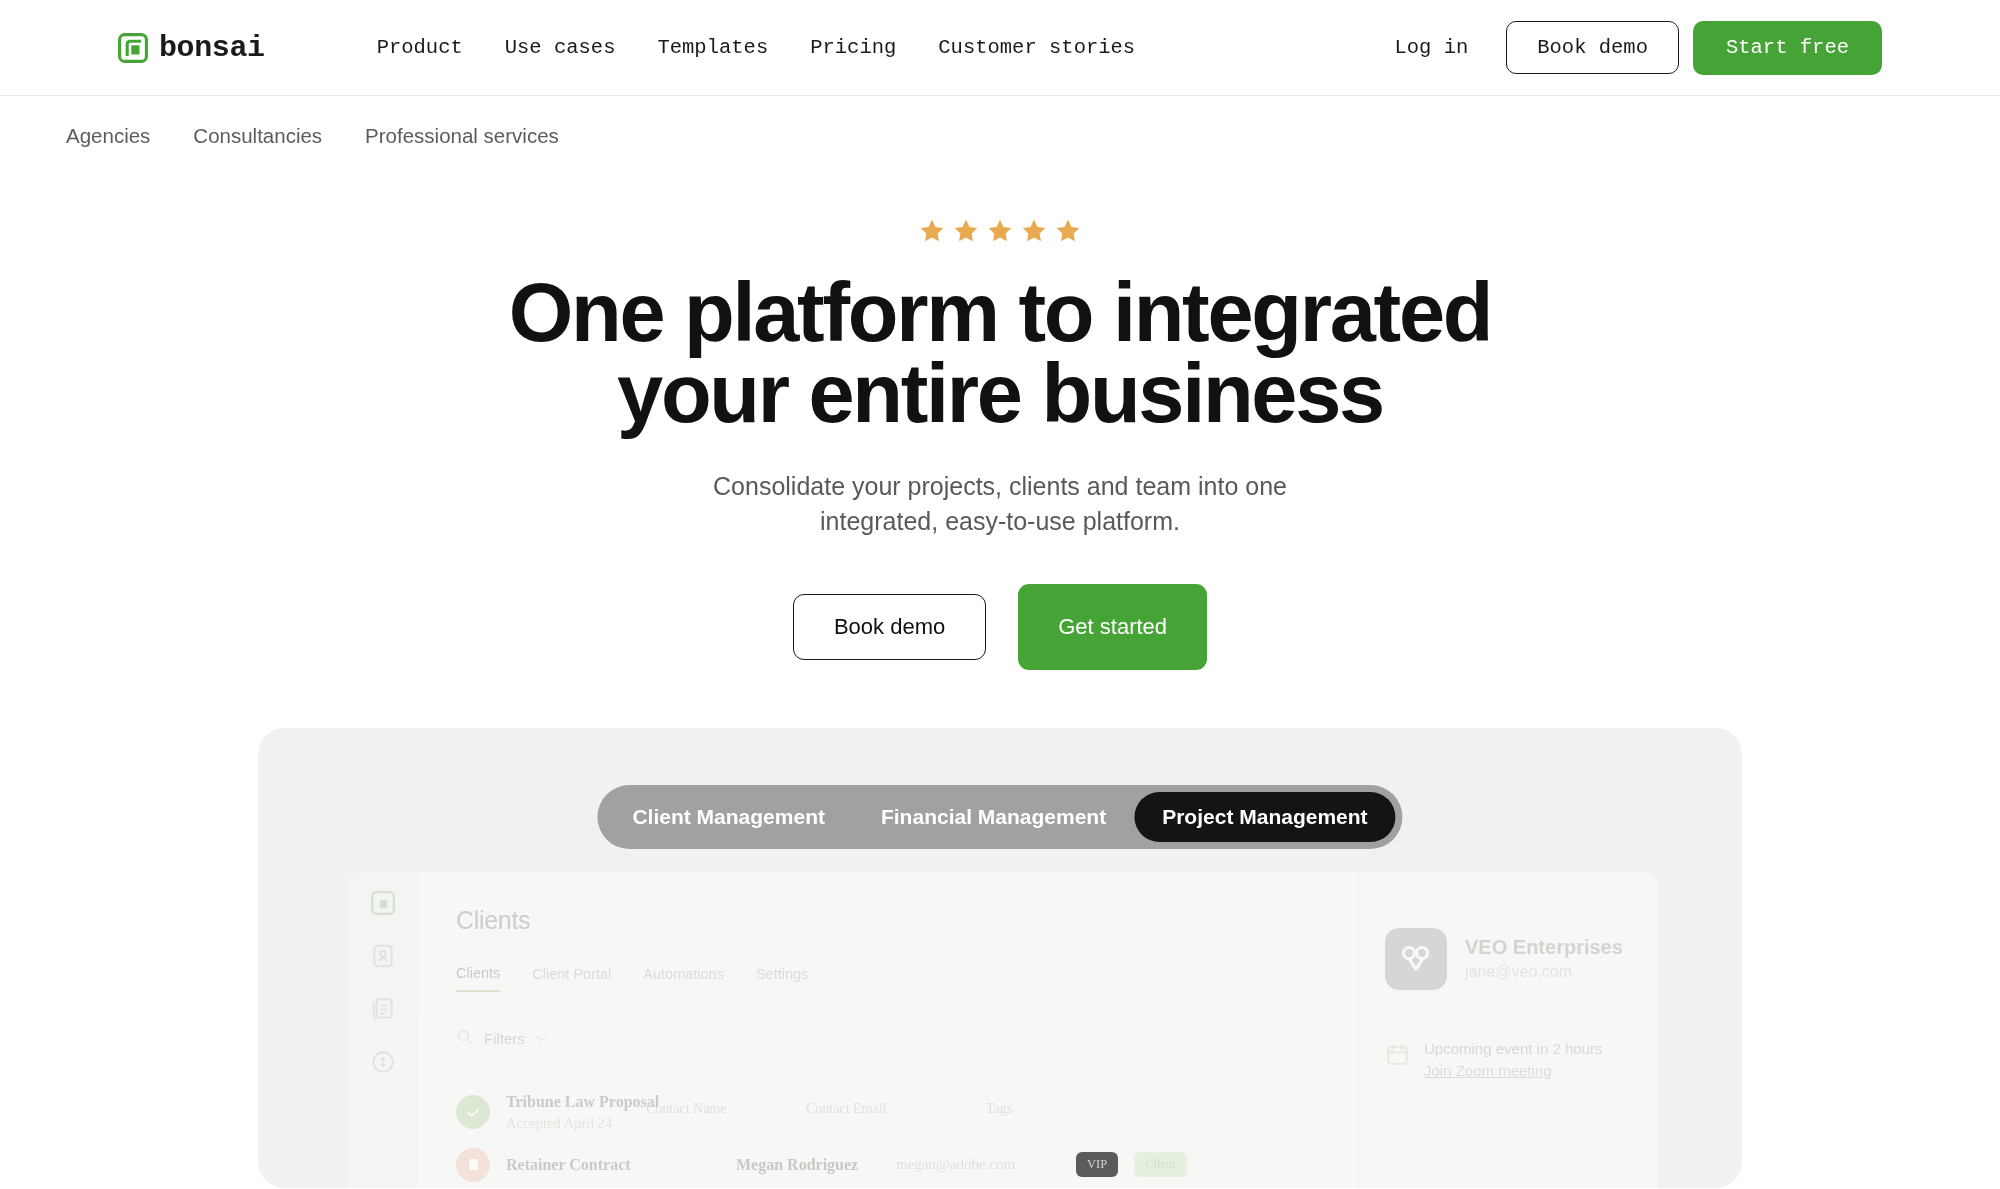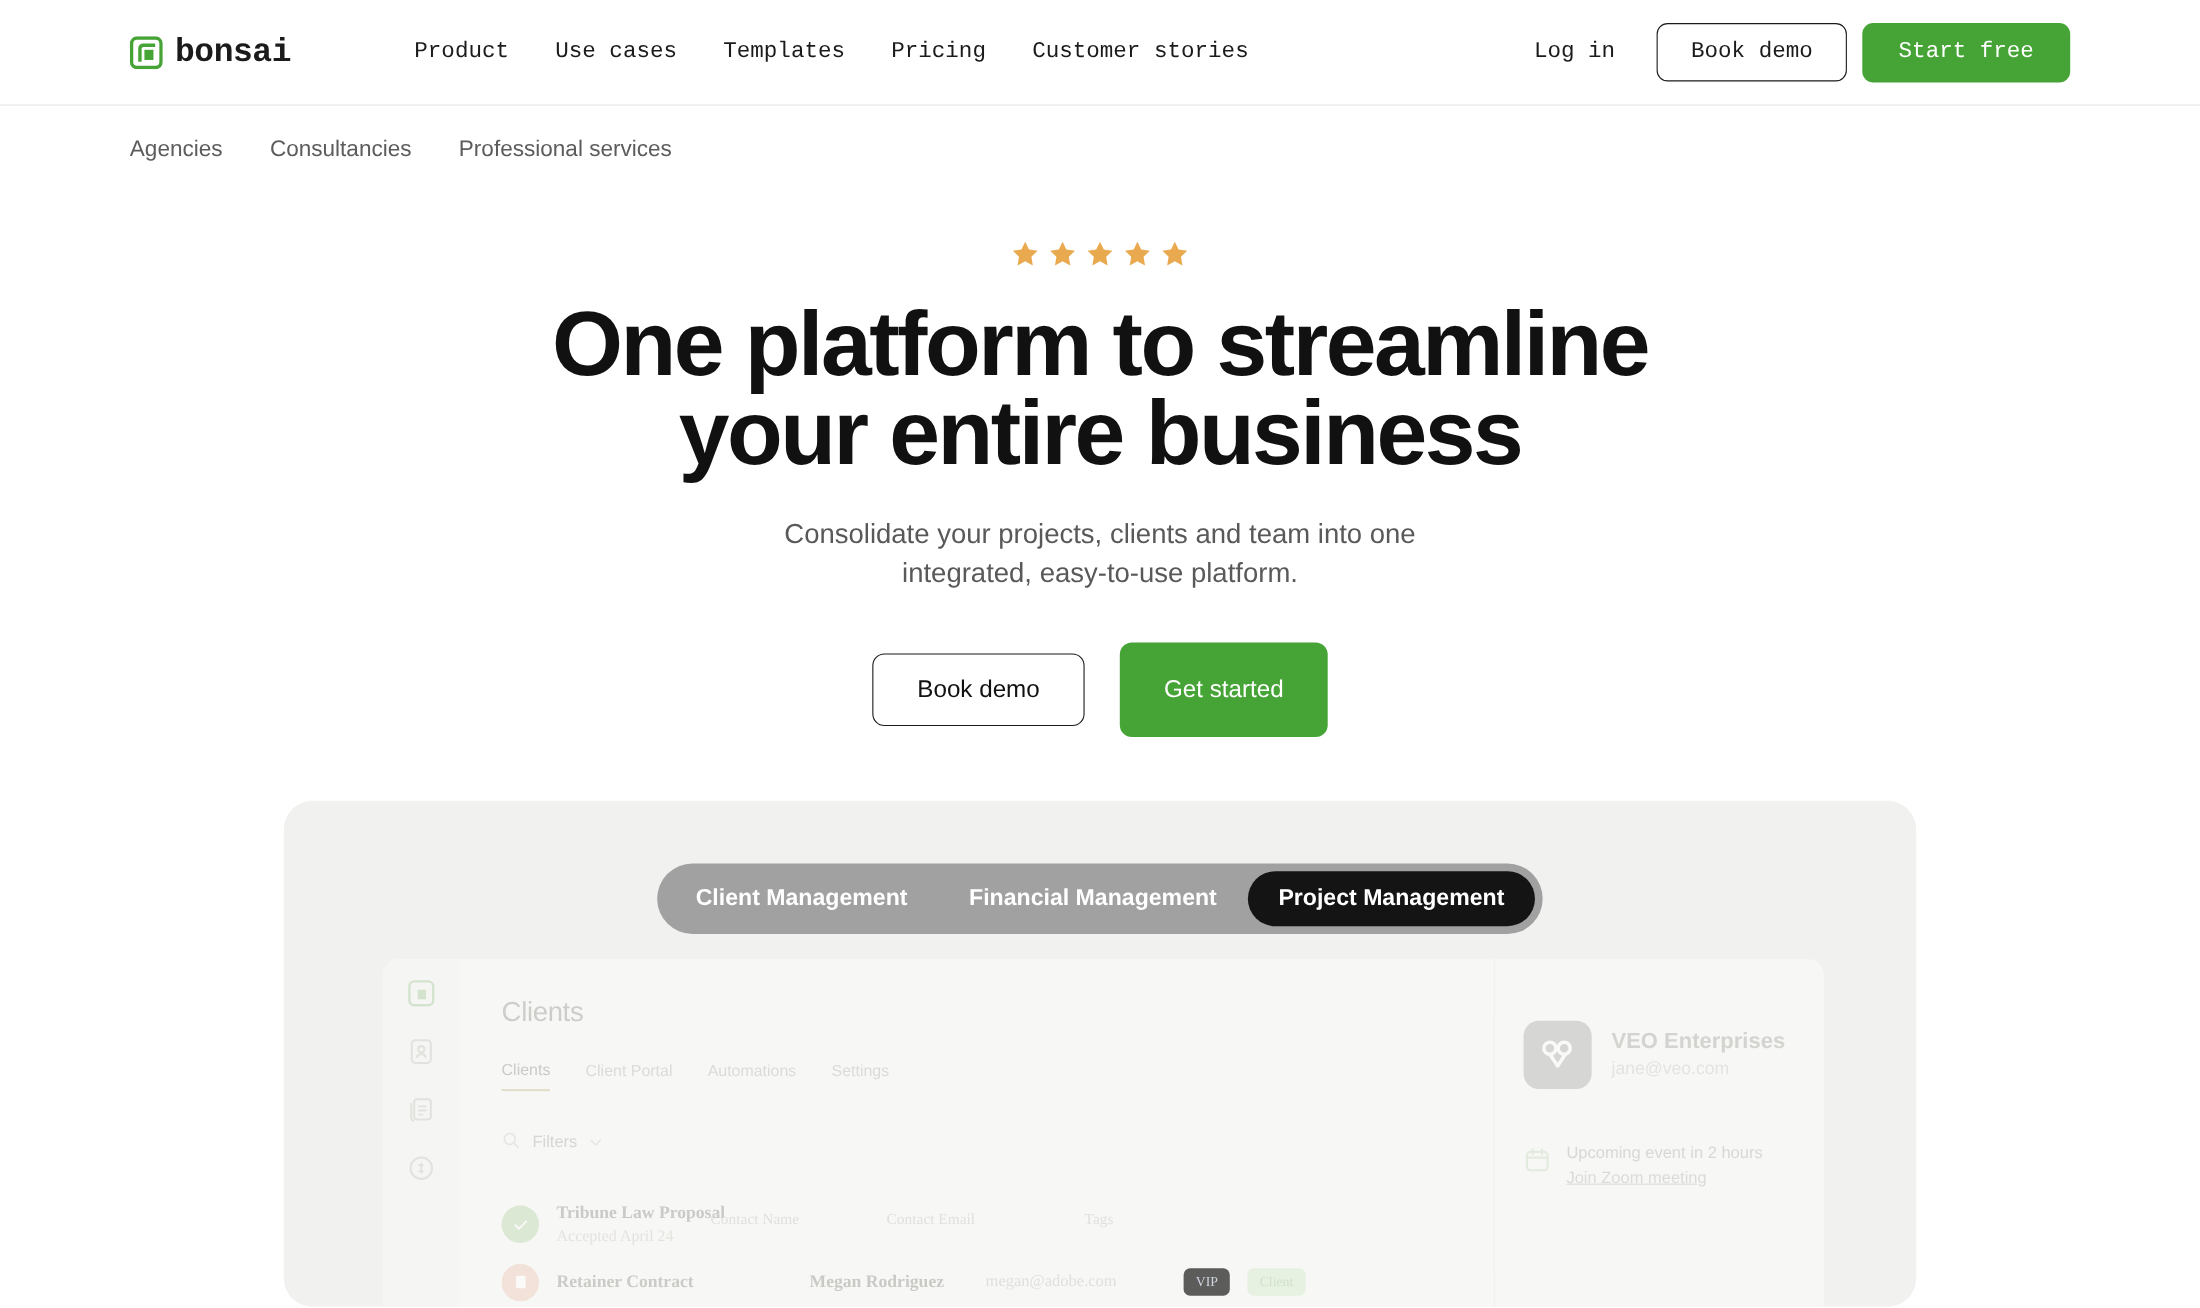--- a/index.html
+++ b/index.html
@@ -84,21 +84,21 @@
     white-space: nowrap;
     cursor: pointer;
     font-family: inherit;
   }
 
   
   .subnav {
     height: 80px;
     display: flex;
     align-items: center;
-    padding: 0 118px;
+    padding: 0 66px;
     gap: 0;
   }
   .subnav-link {
     font-size: 20.5px;
     color: #5c5c5c;
     margin-right: 43px;
     white-space: nowrap;
     cursor: pointer;
   }
 
@@ -383,21 +383,21 @@
         </svg>
       </span>
     <span>
         <svg class="star" viewBox="0 0 24 24">
           <path d="M12 1.6l3.2 6.6 7.2 1-5.2 5.1 1.2 7.2L12 18.1l-6.4 3.4 1.2-7.2L1.6 9.2l7.2-1z" fill="#e8a94f"></path>
         </svg>
       </span>
   </div>
 
   <h1 class="headline">
-    <span>One platform to streamline</span><br>
+    <span>One platform to integrated</span><br>
     <span>your entire business</span>
   </h1>
 
   <p class="subhead">
     <span>Consolidate your projects, clients and team into one</span><br>
     <span>integrated, easy-to-use platform.</span>
   </p>
 
   <div class="cta-row">
     <button class="btn-outline-hero">Book demo</button>

